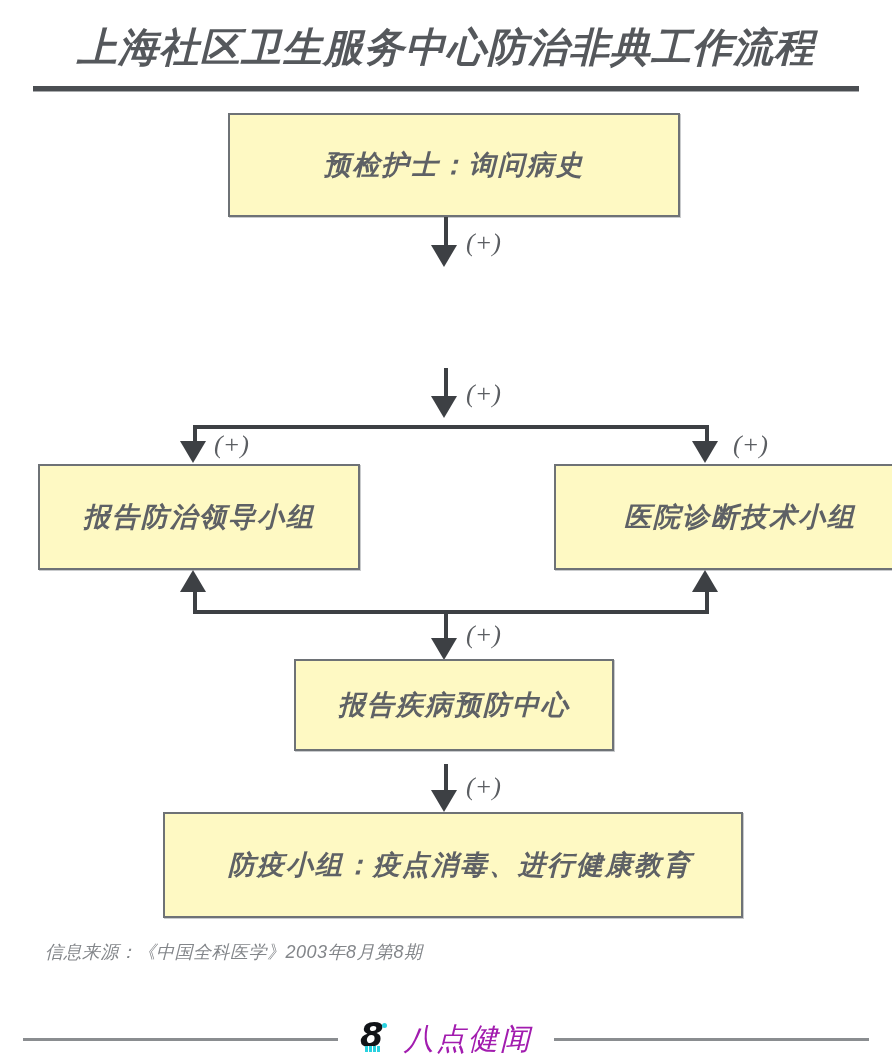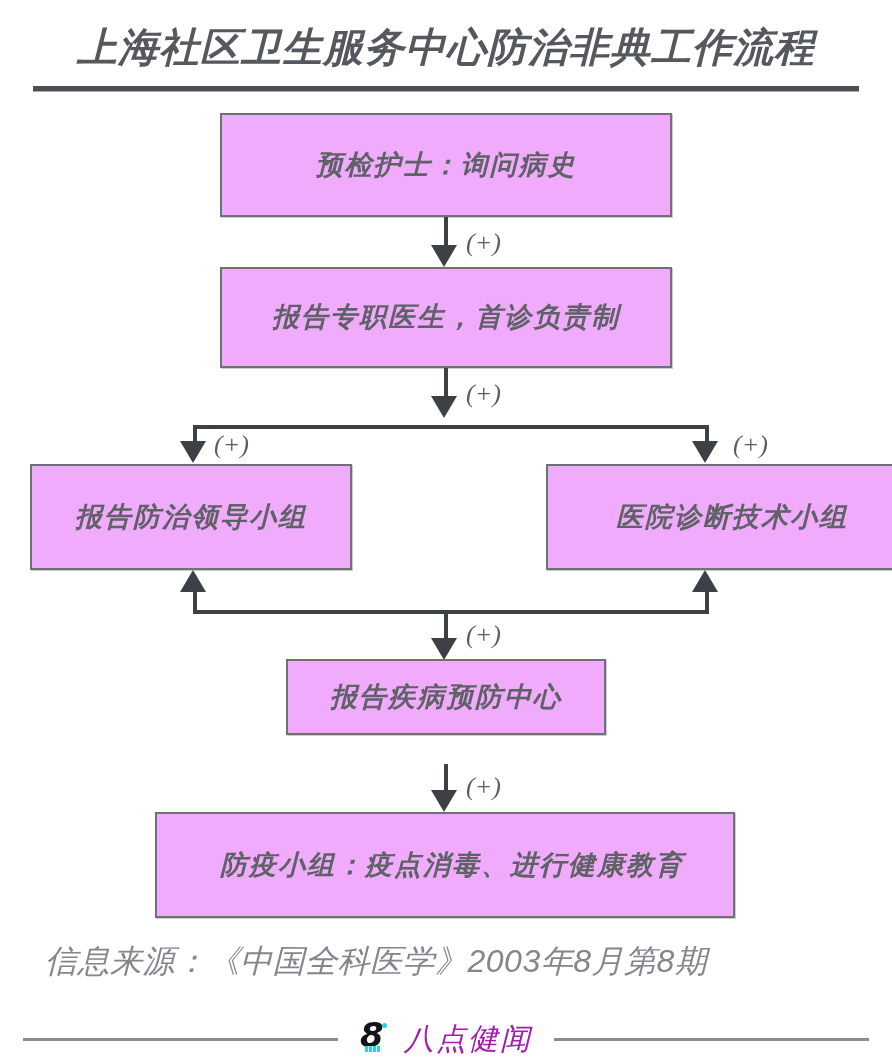--- a/index.html
+++ b/index.html
@@ -43,40 +43,41 @@
     width: 826px;
     height: 5px;
     background: #4b4e52;
     border-bottom: 1px solid #a9abad;
   }
 
   
   .node {
     position: absolute;
     box-sizing: border-box;
-    background: #f0abfc;
+    background: #fef9c3;
     border: 2px solid #6e7276;
     box-shadow: 1px 1px 0 0 #c9cbcd;
     display: flex;
     align-items: center;
     justify-content: center;
+    margin-left: 8px;
   }
   .node-label {
     font-size: 27px;
     font-weight: bold;
     color: #5e6165;
     letter-spacing: 2px;
     white-space: nowrap;
     line-height: 1;
   }
   .node.n1 { left: 220px; top: 113px; width: 452px; height: 104px; }
   .node.n2 { left: 220px; top: 267px; width: 452px; height: 101px; }
   .node.n3 { left: 30px;  top: 464px; width: 322px; height: 106px; text-align: center; }
   .node.n4 { left: 546px; top: 464px; width: 372px; height: 106px; }
-  .node.n5 { left: 286px; top: 659px; width: 320px; height: 76px; }
+  .node.n5 { left: 286px; top: 659px; width: 320px; height: 92px; }
   .node.n6 { left: 155px; top: 812px; width: 580px; height: 106px; padding-left: 14px; }
 
   
   .line-v {
     position: absolute;
     width: 4px;
     background: #3d4044;
   }
   .line-h {
     position: absolute;
@@ -142,21 +143,21 @@
   
   .c4-line { left: 444px; top: 764px; height: 28px; }
   .c4-head { left: 431px; top: 790px; }
   .c4-lbl  { left: 466px; top: 774px; }
 
   
   .source {
     position: absolute;
     left: 45px;
     top: 940px;
-    font-size: 32px;
+    font-size: 18px;
     color: #83868a;
     letter-spacing: 0.5px;
     white-space: nowrap;
   }
 
   
   .footer {
     position: absolute;
     left: 0;
     top: 1018px;
@@ -230,23 +231,20 @@
   <div class="title-rule"></div>
 
   <div class="node n1">
     <span class="node-label">预检护士：询问病史</span>
   </div>
 
   <div class="line-v c1-line"></div>
   <div class="arrow-down c1-head"></div>
   <div class="plus-label c1-lbl">(+)</div>
 
-  <div class="node n2">
-    <span class="node-label">报告专职医生，首诊负责制</span>
-  </div>
 
   <div class="line-v c2-line"></div>
   <div class="arrow-down c2-head"></div>
   <div class="plus-label c2-lbl">(+)</div>
 
   <div class="line-h split-bar"></div>
   <div class="line-v split-l-line"></div>
   <div class="arrow-down split-l-head"></div>
   <div class="plus-label split-l-lbl">(+)</div>
   <div class="line-v split-r-line"></div>

